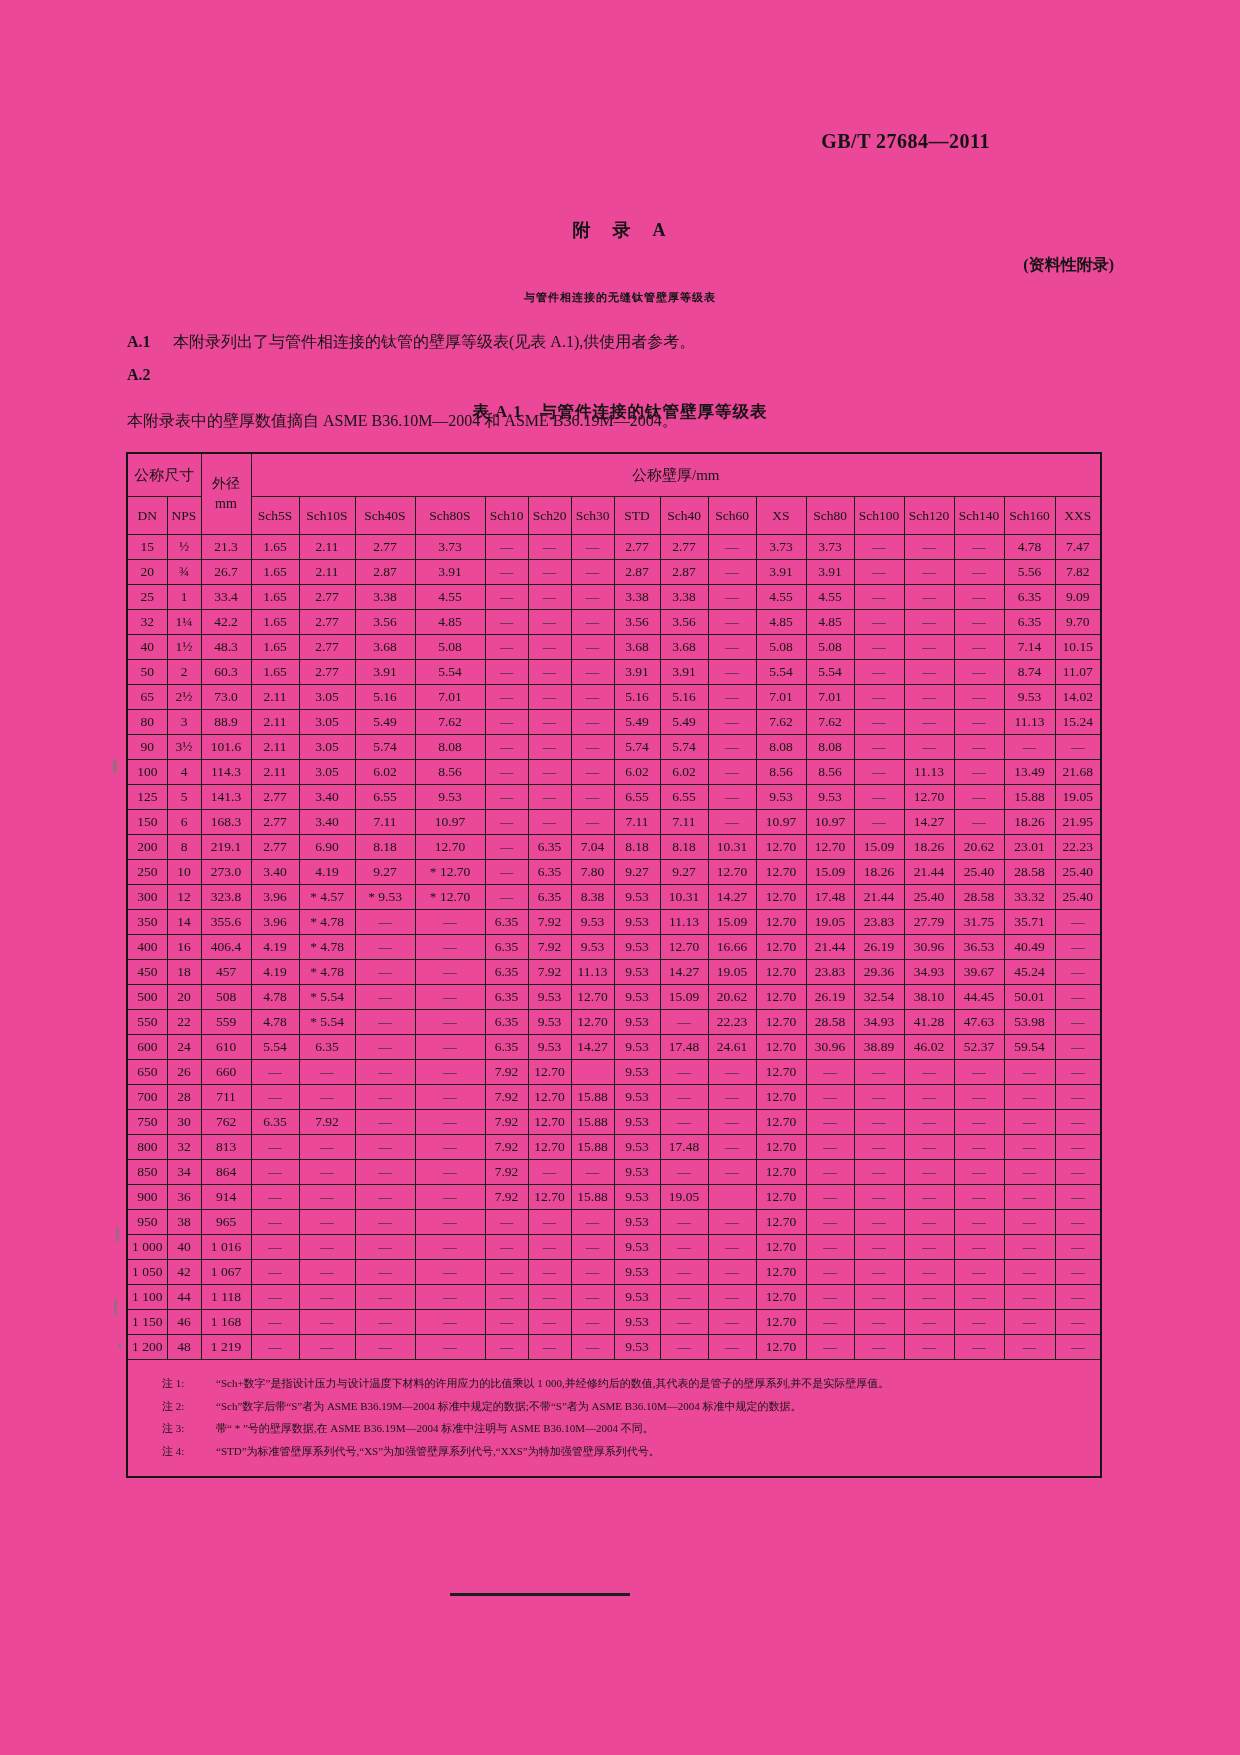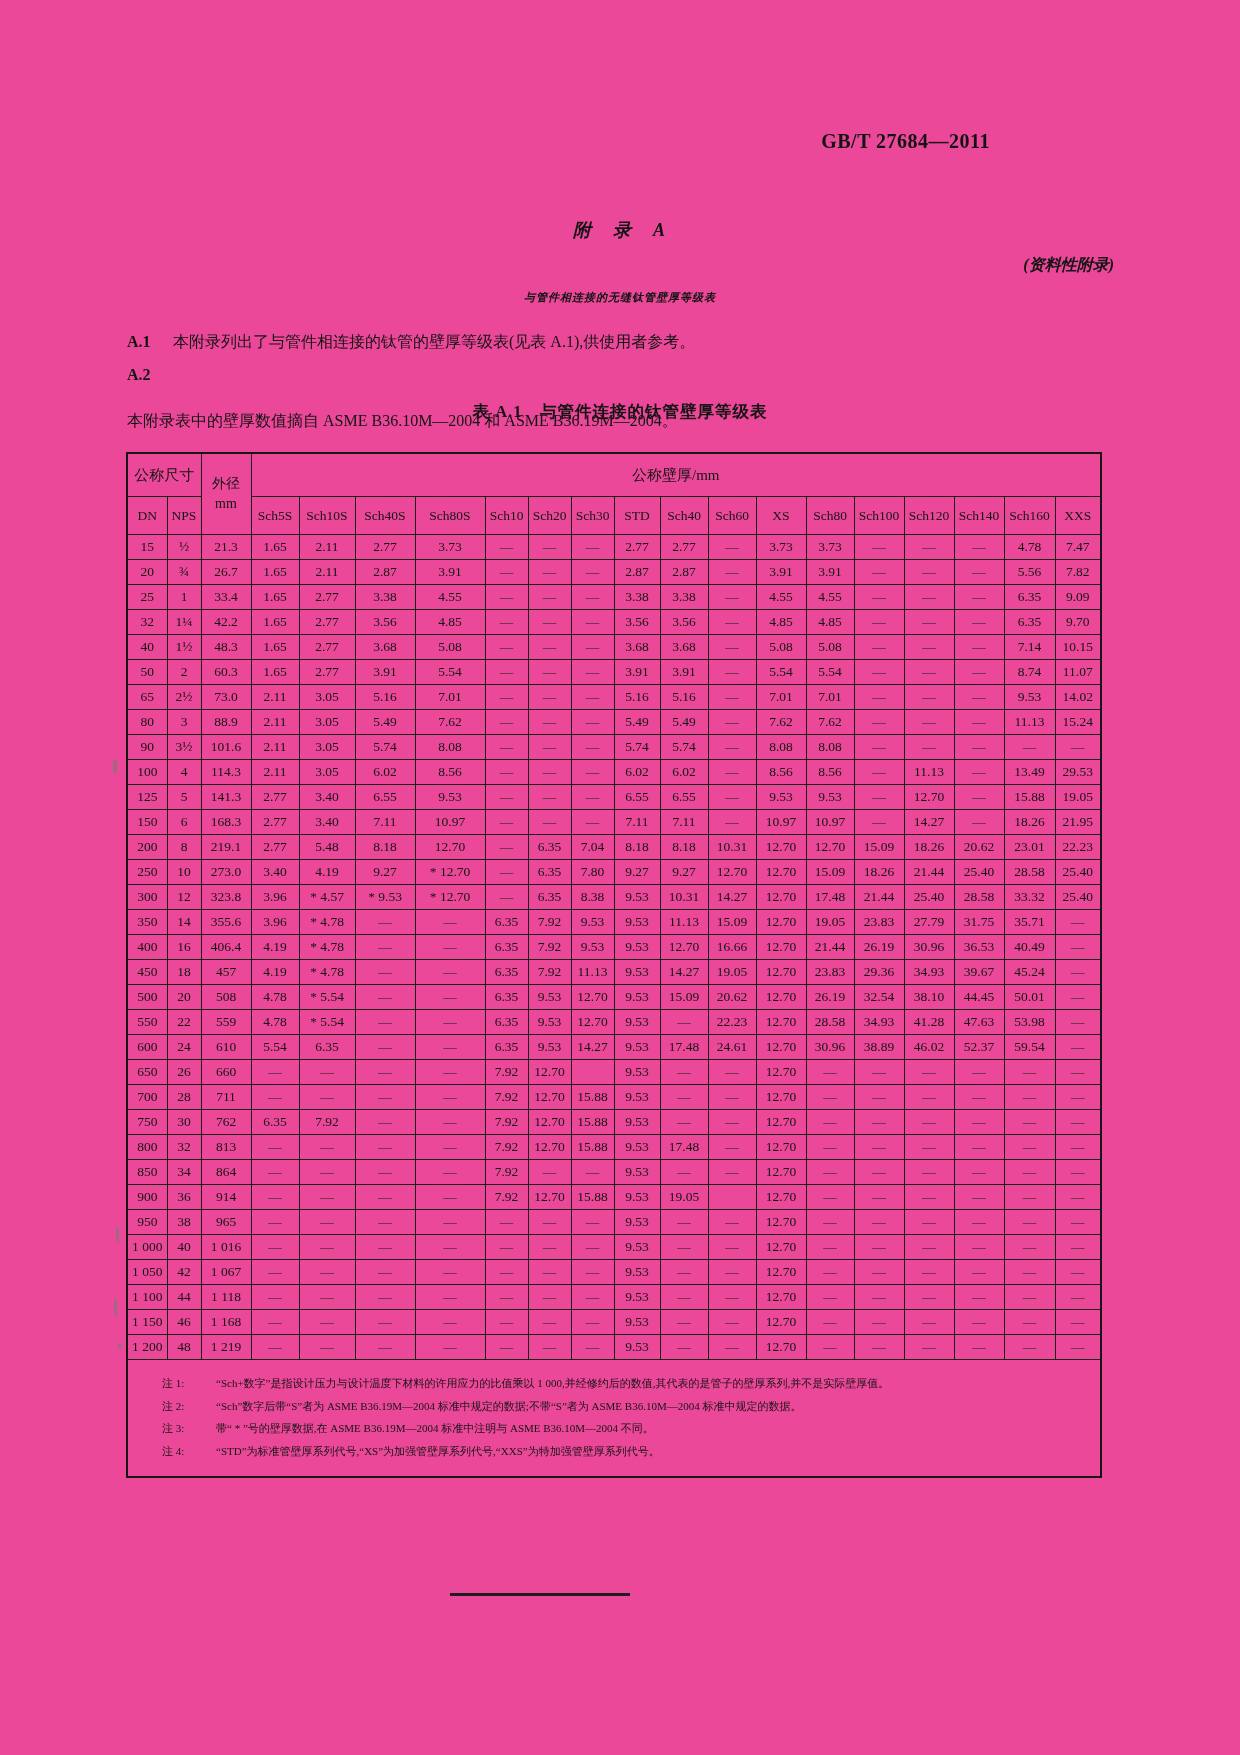--- a/index.html
+++ b/index.html
@@ -1,19 +1,19 @@
 <!DOCTYPE html>
 <html><head>
 <meta charset="utf-8">
 <style>
   html,body{margin:0;padding:0;}
   body{background:#efefec;font-family:"Liberation Serif","DejaVu Serif",serif;}
   .page{position:relative;width:1240px;height:1755px;margin:0 auto;background:#ec4899;color:#141414;overflow:hidden;}
   .doc-number{position:absolute;top:130px;right:250px;font-size:20px;font-weight:bold;letter-spacing:.5px;}
-  .title-block{position:absolute;left:126px;top:218px;width:988px;text-align:center;font-style:italic;}
+  .title-block{position:absolute;left:126px;top:218px;width:988px;text-align:center;}
   .appendix-title{font-size:18px;font-weight:bold;letter-spacing:2px;}
   .appendix-subtitle{font-size:16px;font-weight:bold;margin-top:13px;text-align:right;}
   .appendix-heading{font-size:11px;font-weight:bold;margin-top:14px;letter-spacing:1px;}
   .para{position:absolute;left:127px;width:990px;font-size:16px;display:flex;line-height:1.35;}
   .para-a1{top:331px;}
   .para-a2{top:364px;flex-direction:column;}
   .para-label{font-weight:bold;flex:0 0 46px;}
   .table-caption{position:absolute;left:126px;top:401px;width:988px;text-align:center;font-size:16.5px;font-weight:bold;letter-spacing:1px;}
   .table-wrap{position:absolute;left:126px;top:452px;}
   table{border-collapse:collapse;table-layout:fixed;}
@@ -327,21 +327,21 @@
             <td class="dash">—</td>
             <td>6.02</td>
             <td>6.02</td>
             <td class="dash">—</td>
             <td>8.56</td>
             <td>8.56</td>
             <td class="dash">—</td>
             <td>11.13</td>
             <td class="dash">—</td>
             <td>13.49</td>
-            <td>29.53</td>
+            <td>21.68</td>
           </tr>
           <tr>
             <td>125</td>
             <td>5</td>
             <td>141.3</td>
             <td>2.77</td>
             <td>3.40</td>
             <td>6.55</td>
             <td>9.53</td>
             <td class="dash">—</td>
@@ -378,21 +378,21 @@
             <td>14.27</td>
             <td class="dash">—</td>
             <td>18.26</td>
             <td>21.95</td>
           </tr>
           <tr>
             <td>200</td>
             <td>8</td>
             <td>219.1</td>
             <td>2.77</td>
-            <td>5.48</td>
+            <td>6.90</td>
             <td>8.18</td>
             <td>12.70</td>
             <td class="dash">—</td>
             <td>6.35</td>
             <td>7.04</td>
             <td>8.18</td>
             <td>8.18</td>
             <td>10.31</td>
             <td>12.70</td>
             <td>12.70</td>

